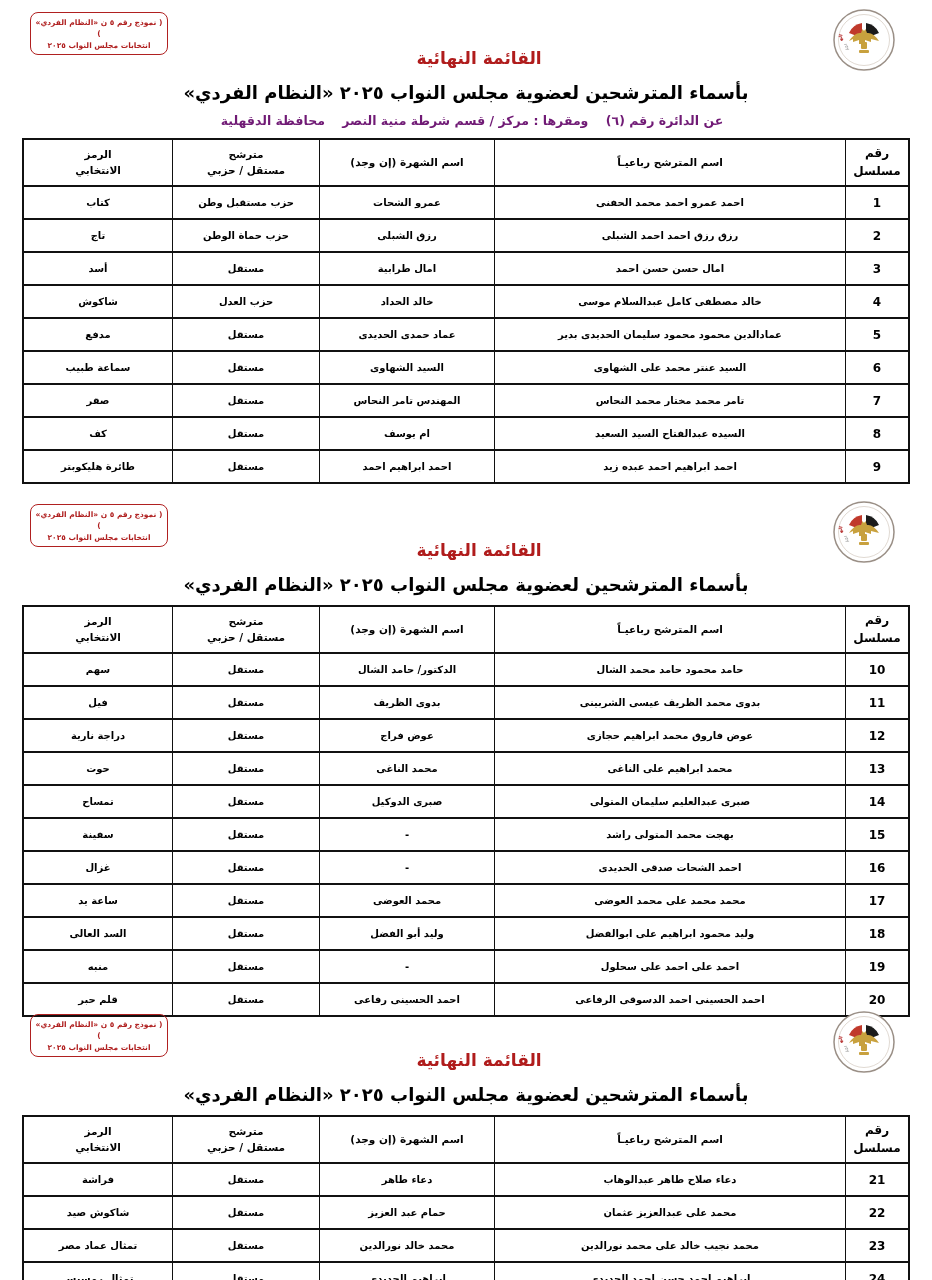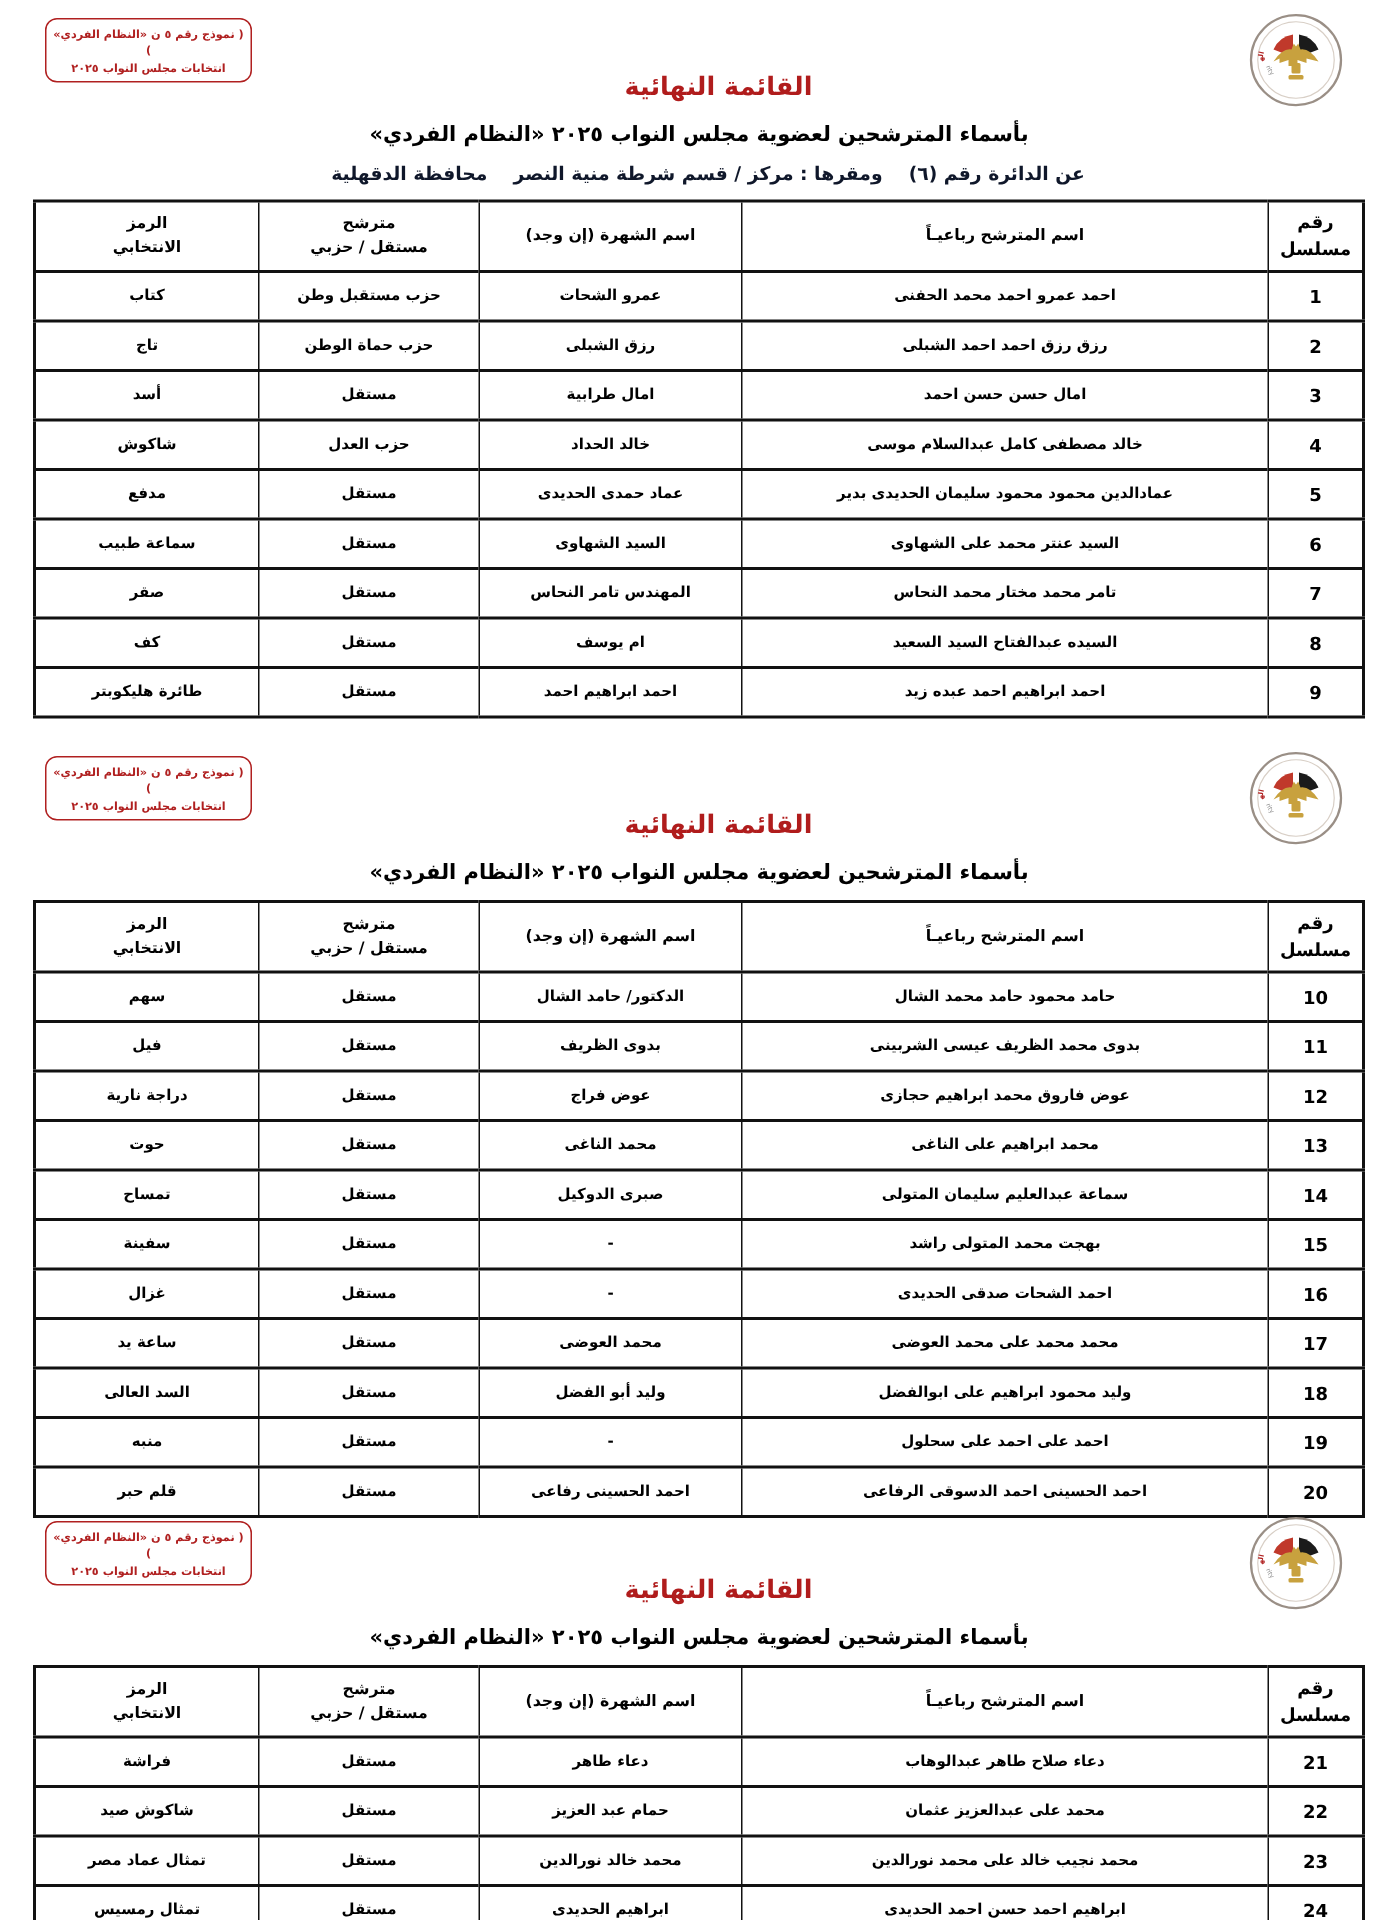--- a/index.html
+++ b/index.html
@@ -45,25 +45,25 @@
   .main-title{
     color:#b01c1c;
     font-weight:bold;
     font-size:17px;
     margin:0 0 14px 0;
     padding-left:26px;
   }
   .sub-title{
     color:#000;
     font-weight:bold;
-    font-size:14px;
+    font-size:18px;
     margin:0 0 10px 0;
   }
   .district{
-    color:#0f172a;
+    color:#701a75;
     font-weight:bold;
     font-size:12.5px;
     text-align:center;
     margin:0 0 10px 12px;
     white-space:pre-wrap;
   }
 
   table.cand{
     width:852px;
     margin:4px auto 0;
@@ -281,21 +281,21 @@
   </tr>
           <tr>
     <td class="c-serial">13</td>
     <td class="c-name">محمد ابراهيم على الناغى</td>
     <td class="c-nick">محمد الناغى</td>
     <td class="c-party">مستقل</td>
     <td class="c-symbol">حوت</td>
   </tr>
           <tr>
     <td class="c-serial">14</td>
-    <td class="c-name">سماعة عبدالعليم سليمان المتولى</td>
+    <td class="c-name">صبرى عبدالعليم سليمان المتولى</td>
     <td class="c-nick">صبرى الدوكيل</td>
     <td class="c-party">مستقل</td>
     <td class="c-symbol">تمساح</td>
   </tr>
           <tr>
     <td class="c-serial">15</td>
     <td class="c-name">بهجت محمد المتولى راشد</td>
     <td class="c-nick">-</td>
     <td class="c-party">مستقل</td>
     <td class="c-symbol">سفينة</td>

